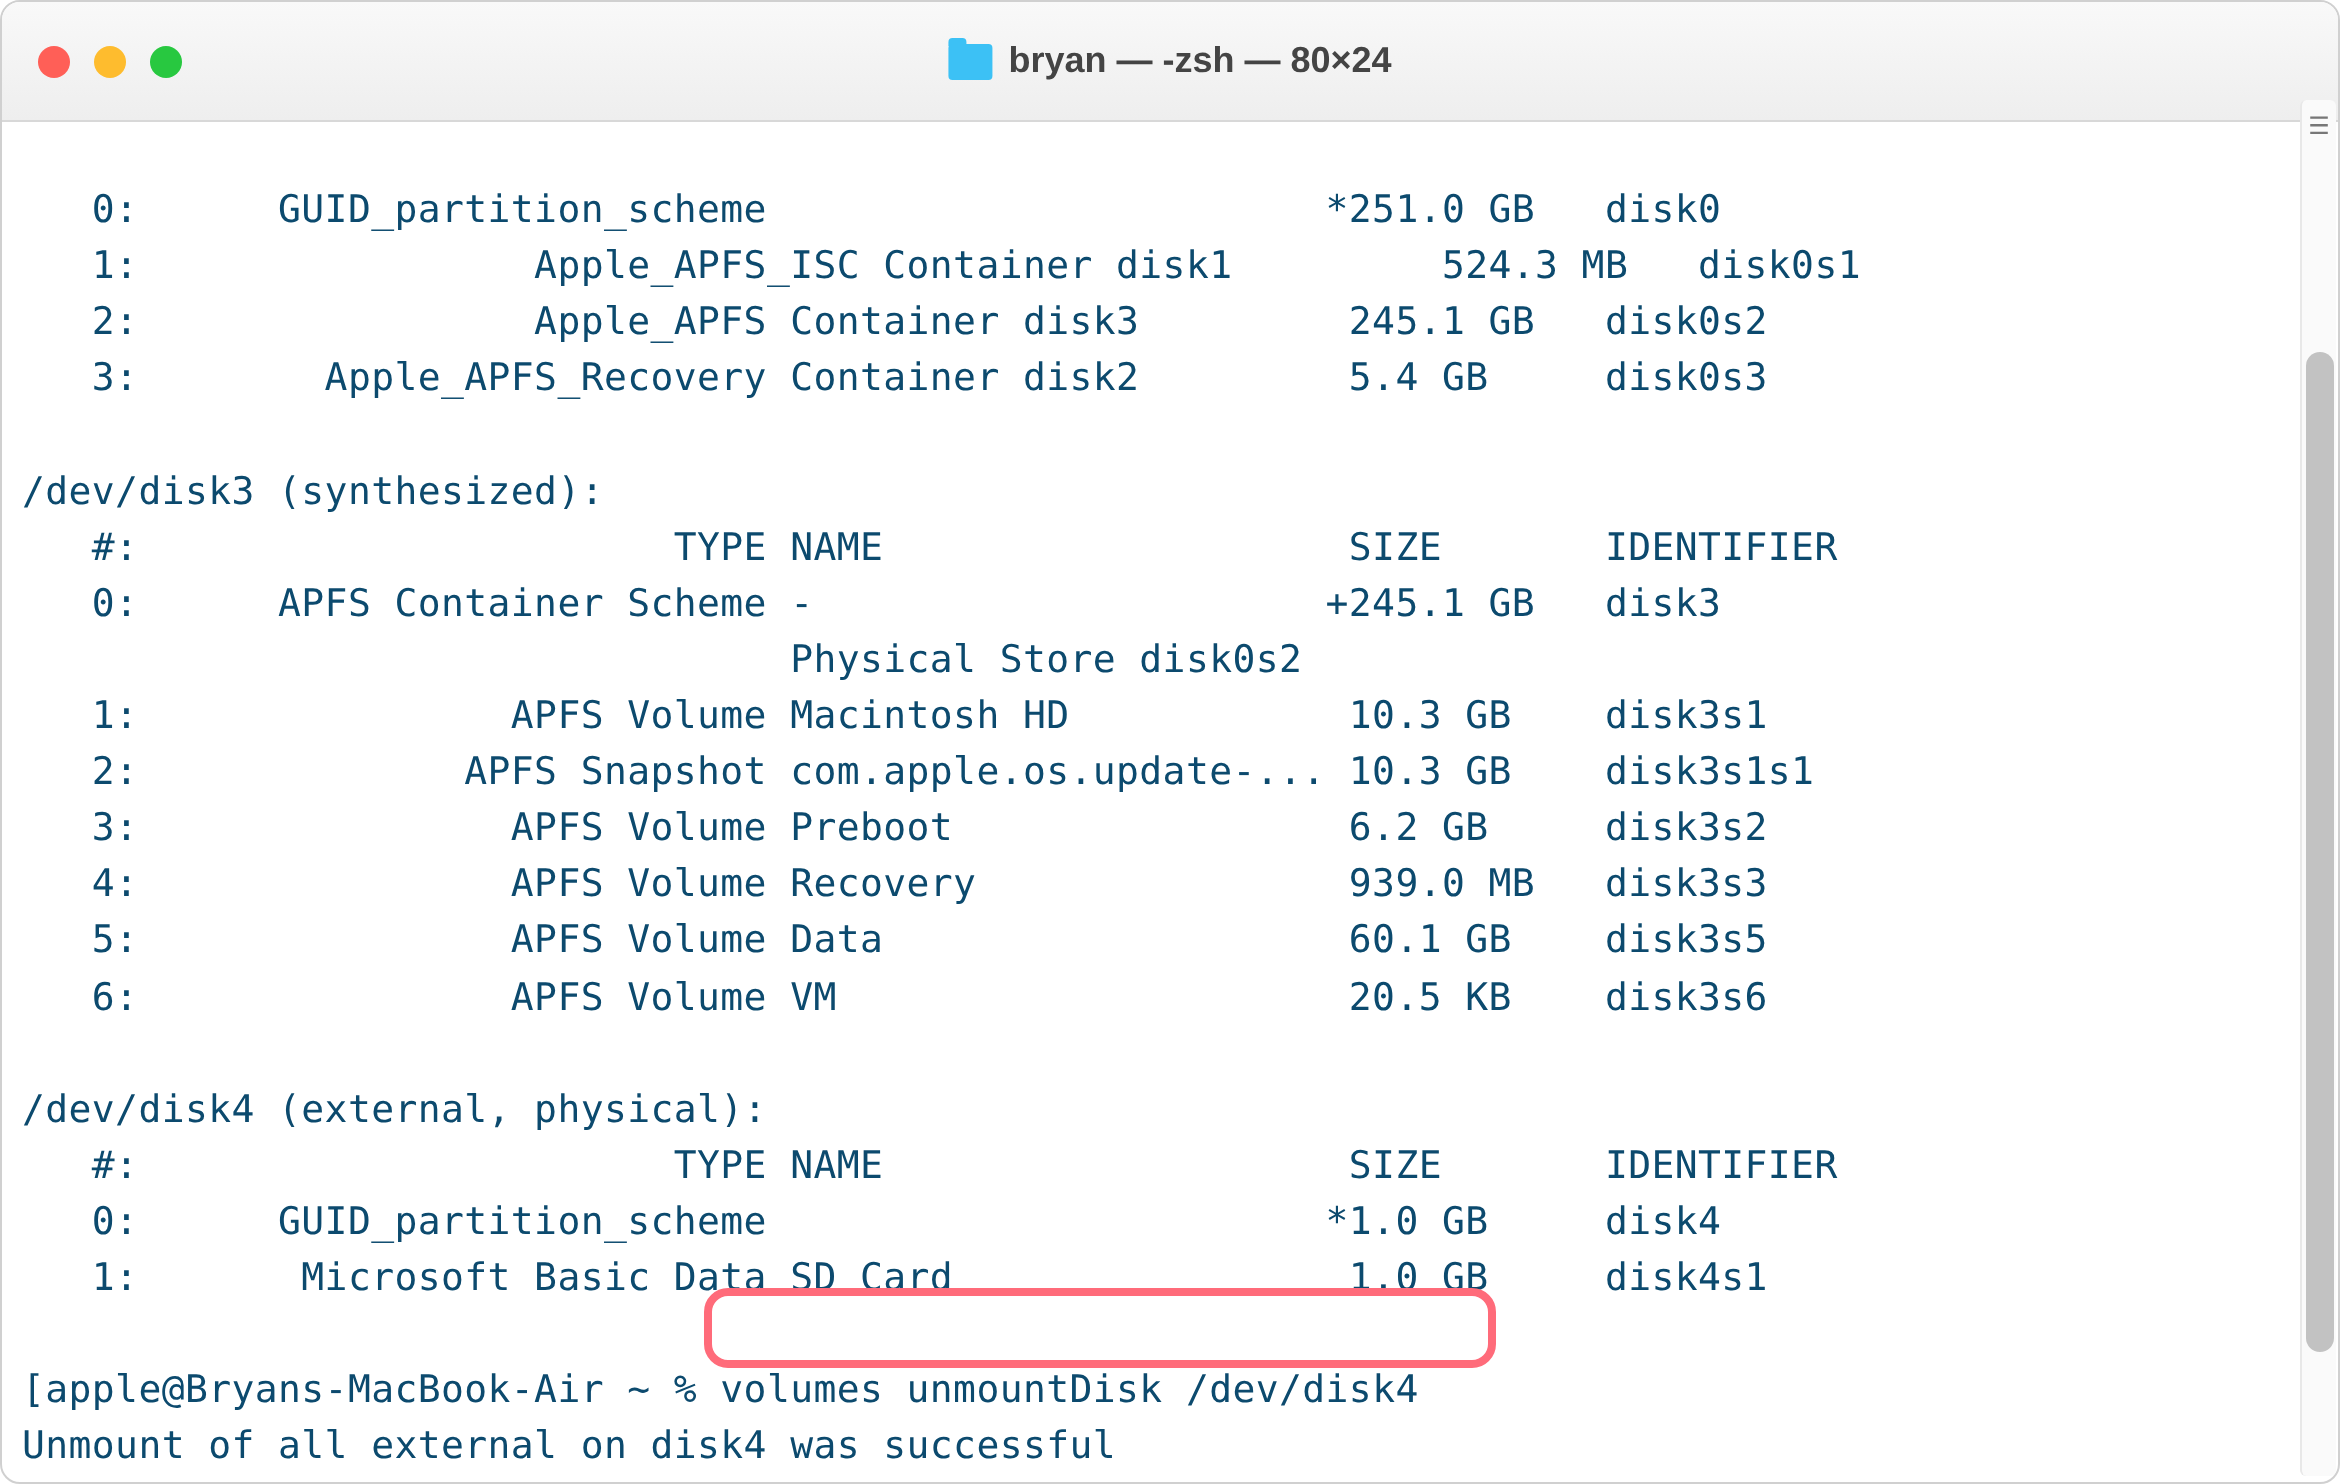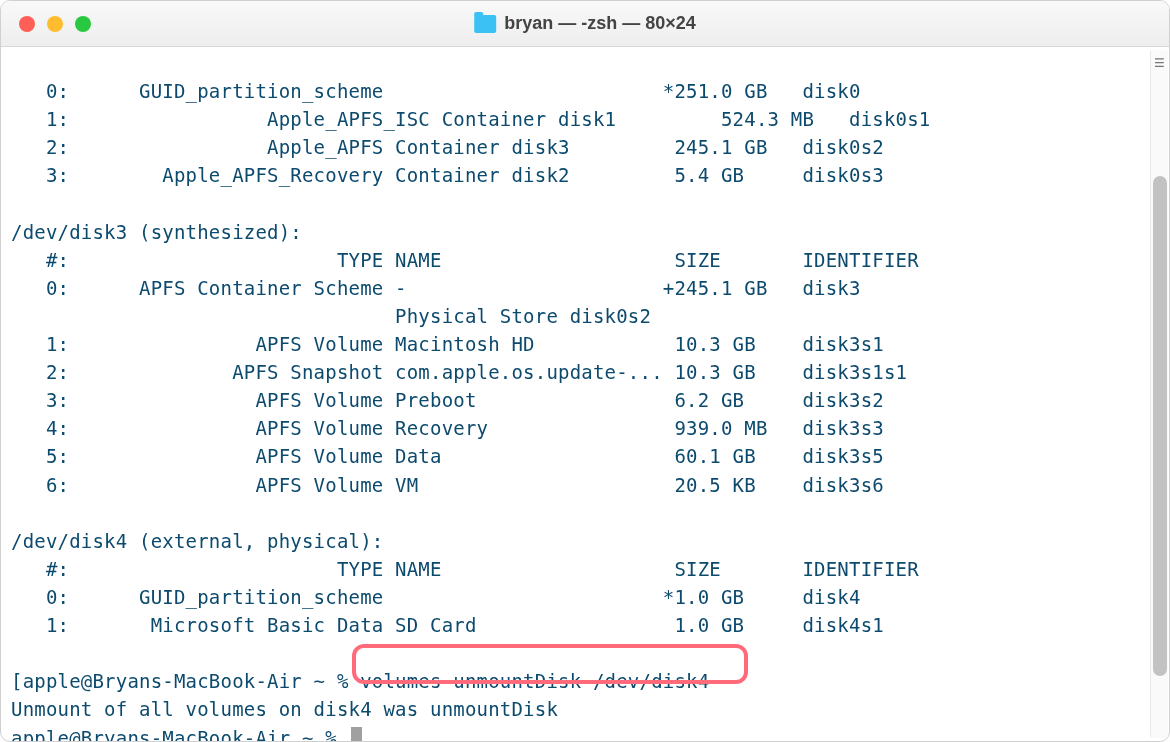--- a/index.html
+++ b/index.html
@@ -17,21 +17,21 @@
     }
     .window {
       width: 100%;
       height: 100%;
       border: 1px solid #d0d0d0;
       border-radius: 10px;
       overflow: hidden;
       background: #ffffff;
     }
     .titlebar {
-      height: 46px;
+      height: 60px;
       background: linear-gradient(to bottom, #f9f9f9, #eeeeee);
       border-bottom: 1px solid #d8d8d8;
       display: flex;
       align-items: center;
       position: relative;
     }
     .traffic-lights {
       display: flex;
       gap: 12px;
       padding-left: 18px;
@@ -162,21 +162,21 @@
    4:                APFS Volume Recovery                939.0 MB   disk3s3
    5:                APFS Volume Data                    60.1 GB    disk3s5
    6:                APFS Volume VM                      20.5 KB    disk3s6
 
 /dev/disk4 (external, physical):
    #:                       TYPE NAME                    SIZE       IDENTIFIER
    0:      GUID_partition_scheme                        *1.0 GB     disk4
    1:       Microsoft Basic Data SD Card                 1.0 GB     disk4s1
 
 </div><span>[apple@Bryans-MacBook-Air ~ % </span><span>volumes unmountDisk /dev/disk4</span>
-<span>Unmount of all volumes on disk4 was unmountDisk</span>
+<span>Unmount of all external on disk4 was successful</span>
 <span>apple@Bryans-MacBook-Air ~ % </span><span class="cursor-block"></span></div>
 
   <div class="scrollbar-track"></div>
   <div class="scrollbar-arrow">☰</div>
   <div class="scrollbar-thumb"></div>
 
   <div class="highlight-box" id="hl" style="top: 644px; left: 352px; width: 396px; height: 40px;"></div>
 </div>
 
 </body></html>

